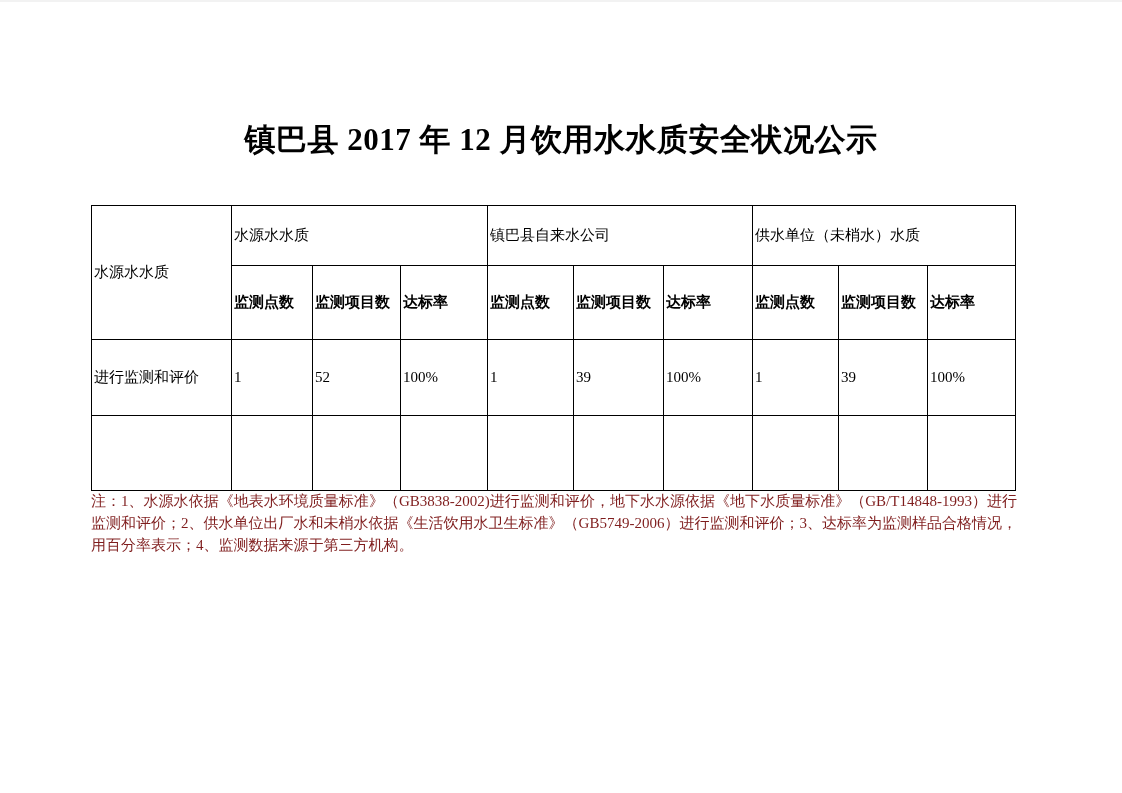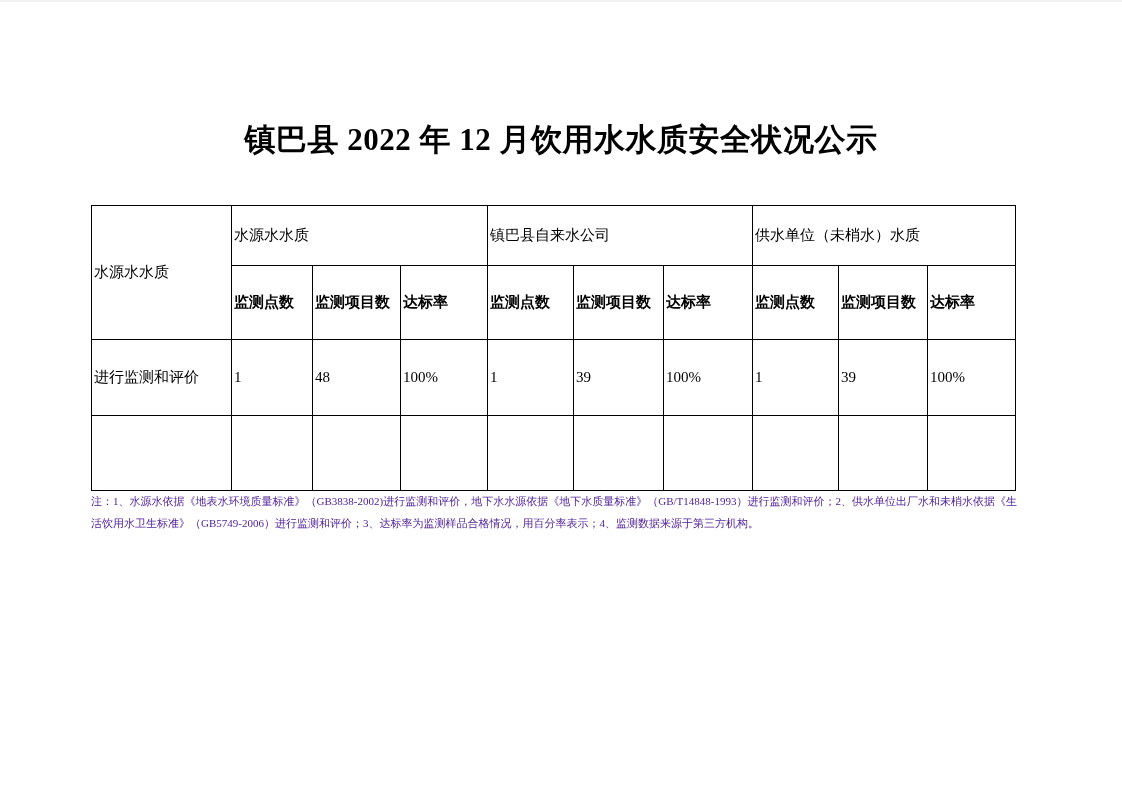--- a/index.html
+++ b/index.html
@@ -58,32 +58,32 @@
   td.cell-num {
     font-family: "Liberation Sans", "DejaVu Sans", sans-serif;
     font-size: 16px;
   }
   .footnote {
     position: absolute;
     top: 488px;
     left: 91px;
     width: 926px;
     font-family: "Liberation Serif", "DejaVu Serif", serif;
-    font-size: 11px;
+    font-size: 15px;
     line-height: 22px;
     text-align: justify;
-    color: #4c1d95;
+    color: #7f1d1d;
   }
 </style>
 </head>
 <body>
 
 <div class="page">
 
-  <h1 class="doc-title">镇巴县 2022 年 12 月饮用水水质安全状况公示</h1>
+  <h1 class="doc-title">镇巴县 2017 年 12 月饮用水水质安全状况公示</h1>
 
   <table class="water-table">
     <colgroup>
       <col style="width:140px">
       <col style="width:81px">
       <col style="width:88px">
       <col style="width:87px">
       <col style="width:86px">
       <col style="width:90px">
       <col style="width:89px">
@@ -105,21 +105,21 @@
         <td>监测点数</td>
         <td>监测项目数</td>
         <td>达标率</td>
         <td>监测点数</td>
         <td>监测项目数</td>
         <td>达标率</td>
       </tr>
       <tr class="row-data">
         <td>进行监测和评价</td>
         <td class="cell-num">1</td>
-        <td class="cell-num">48</td>
+        <td class="cell-num">52</td>
         <td class="cell-num">100%</td>
         <td class="cell-num">1</td>
         <td class="cell-num">39</td>
         <td class="cell-num">100%</td>
         <td class="cell-num">1</td>
         <td class="cell-num">39</td>
         <td class="cell-num">100%</td>
       </tr>
       <tr class="row-empty">
         <td></td>

